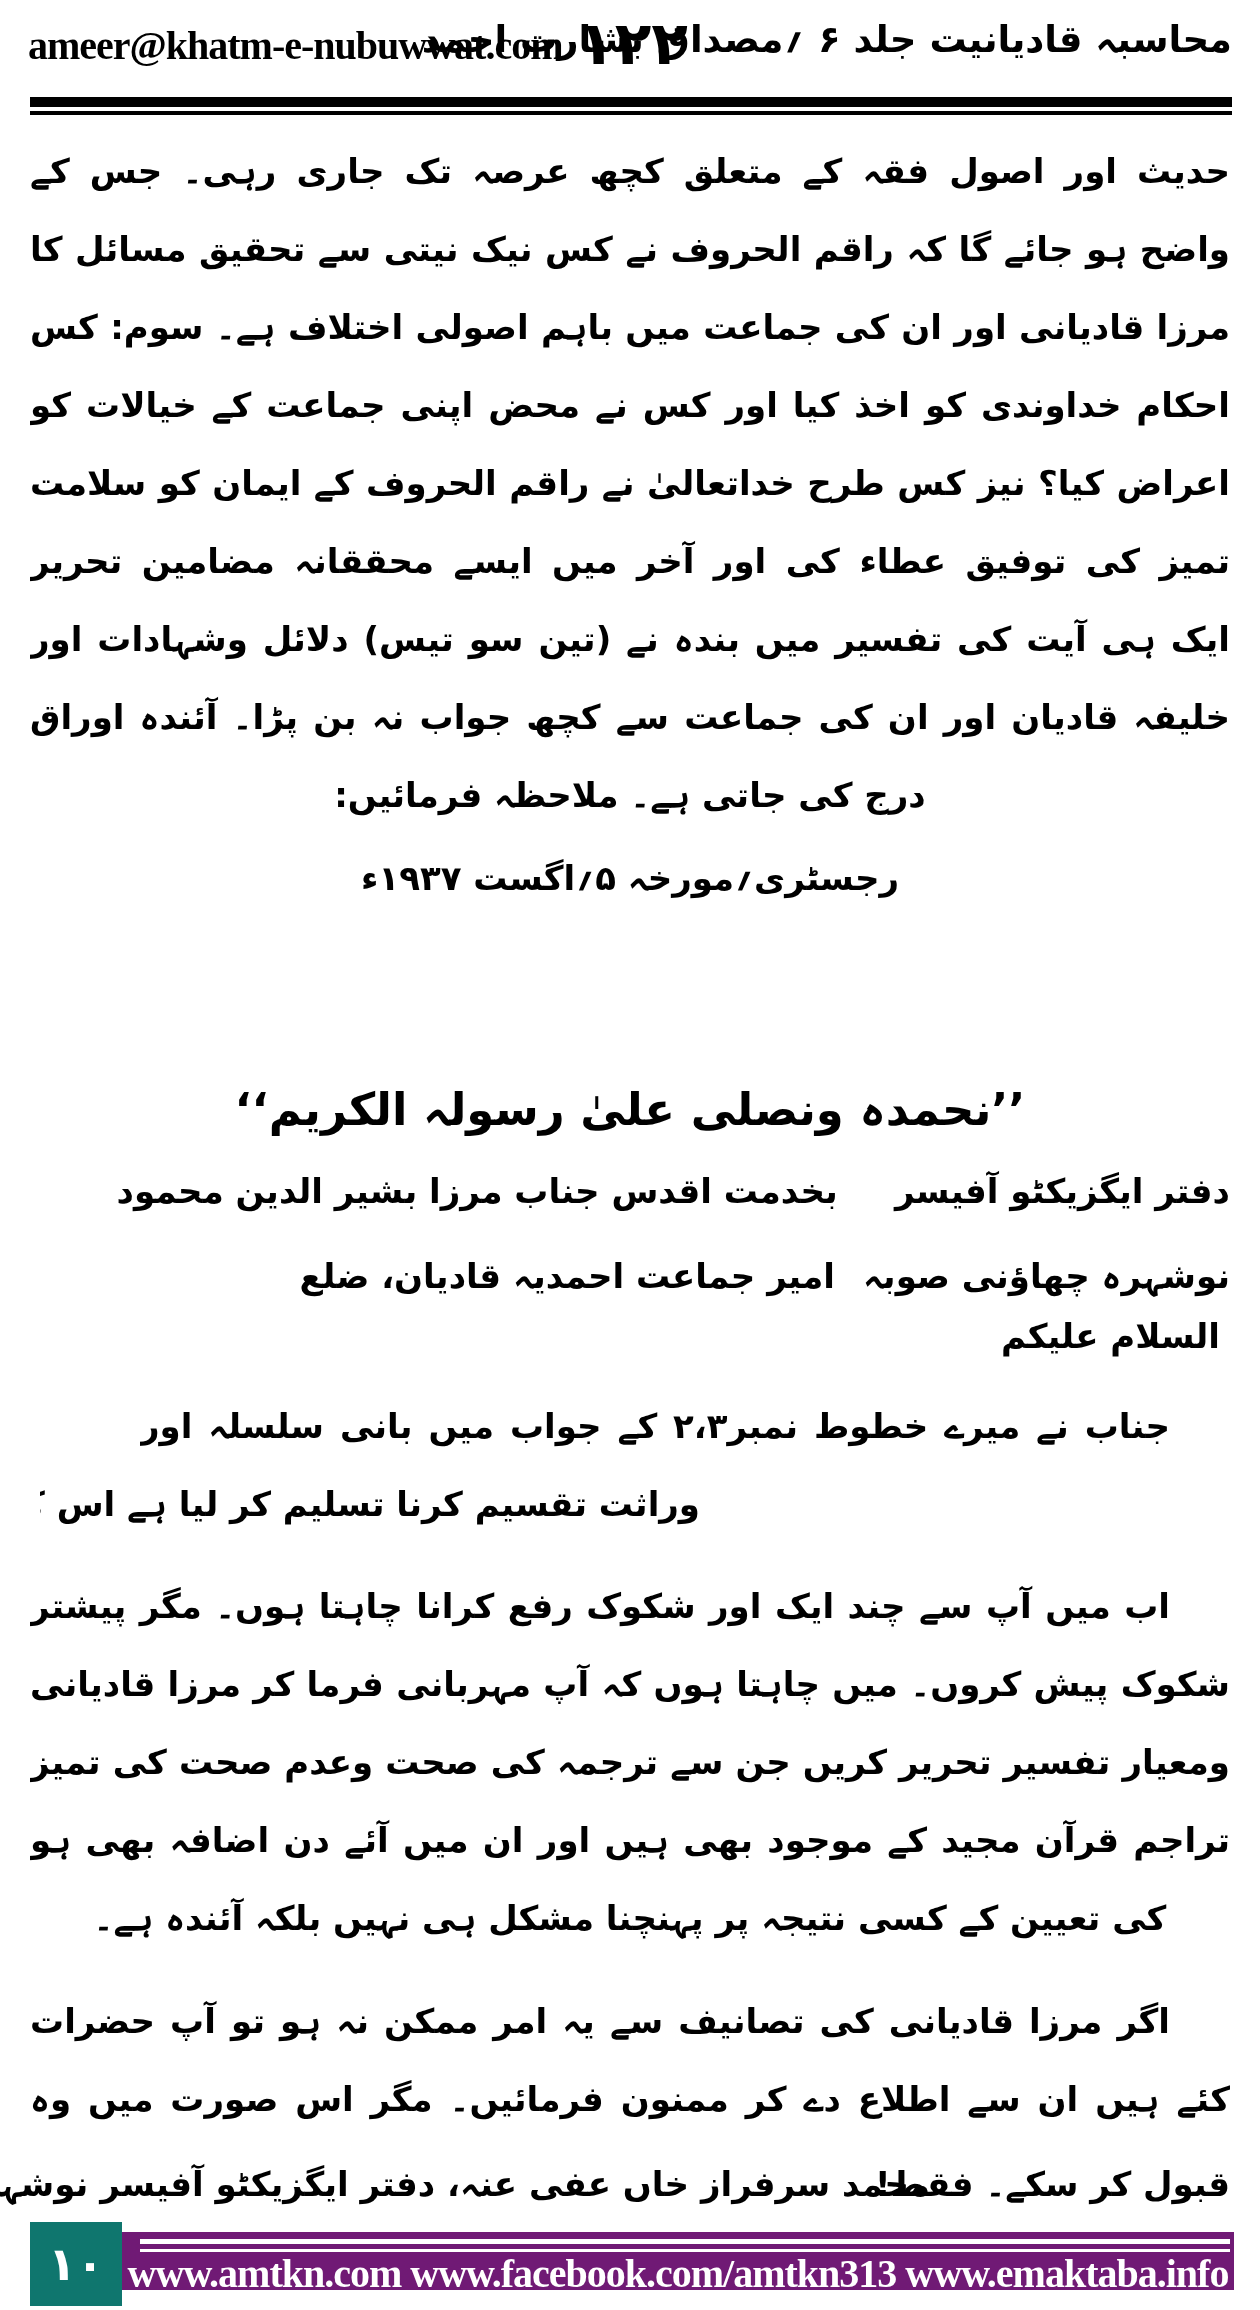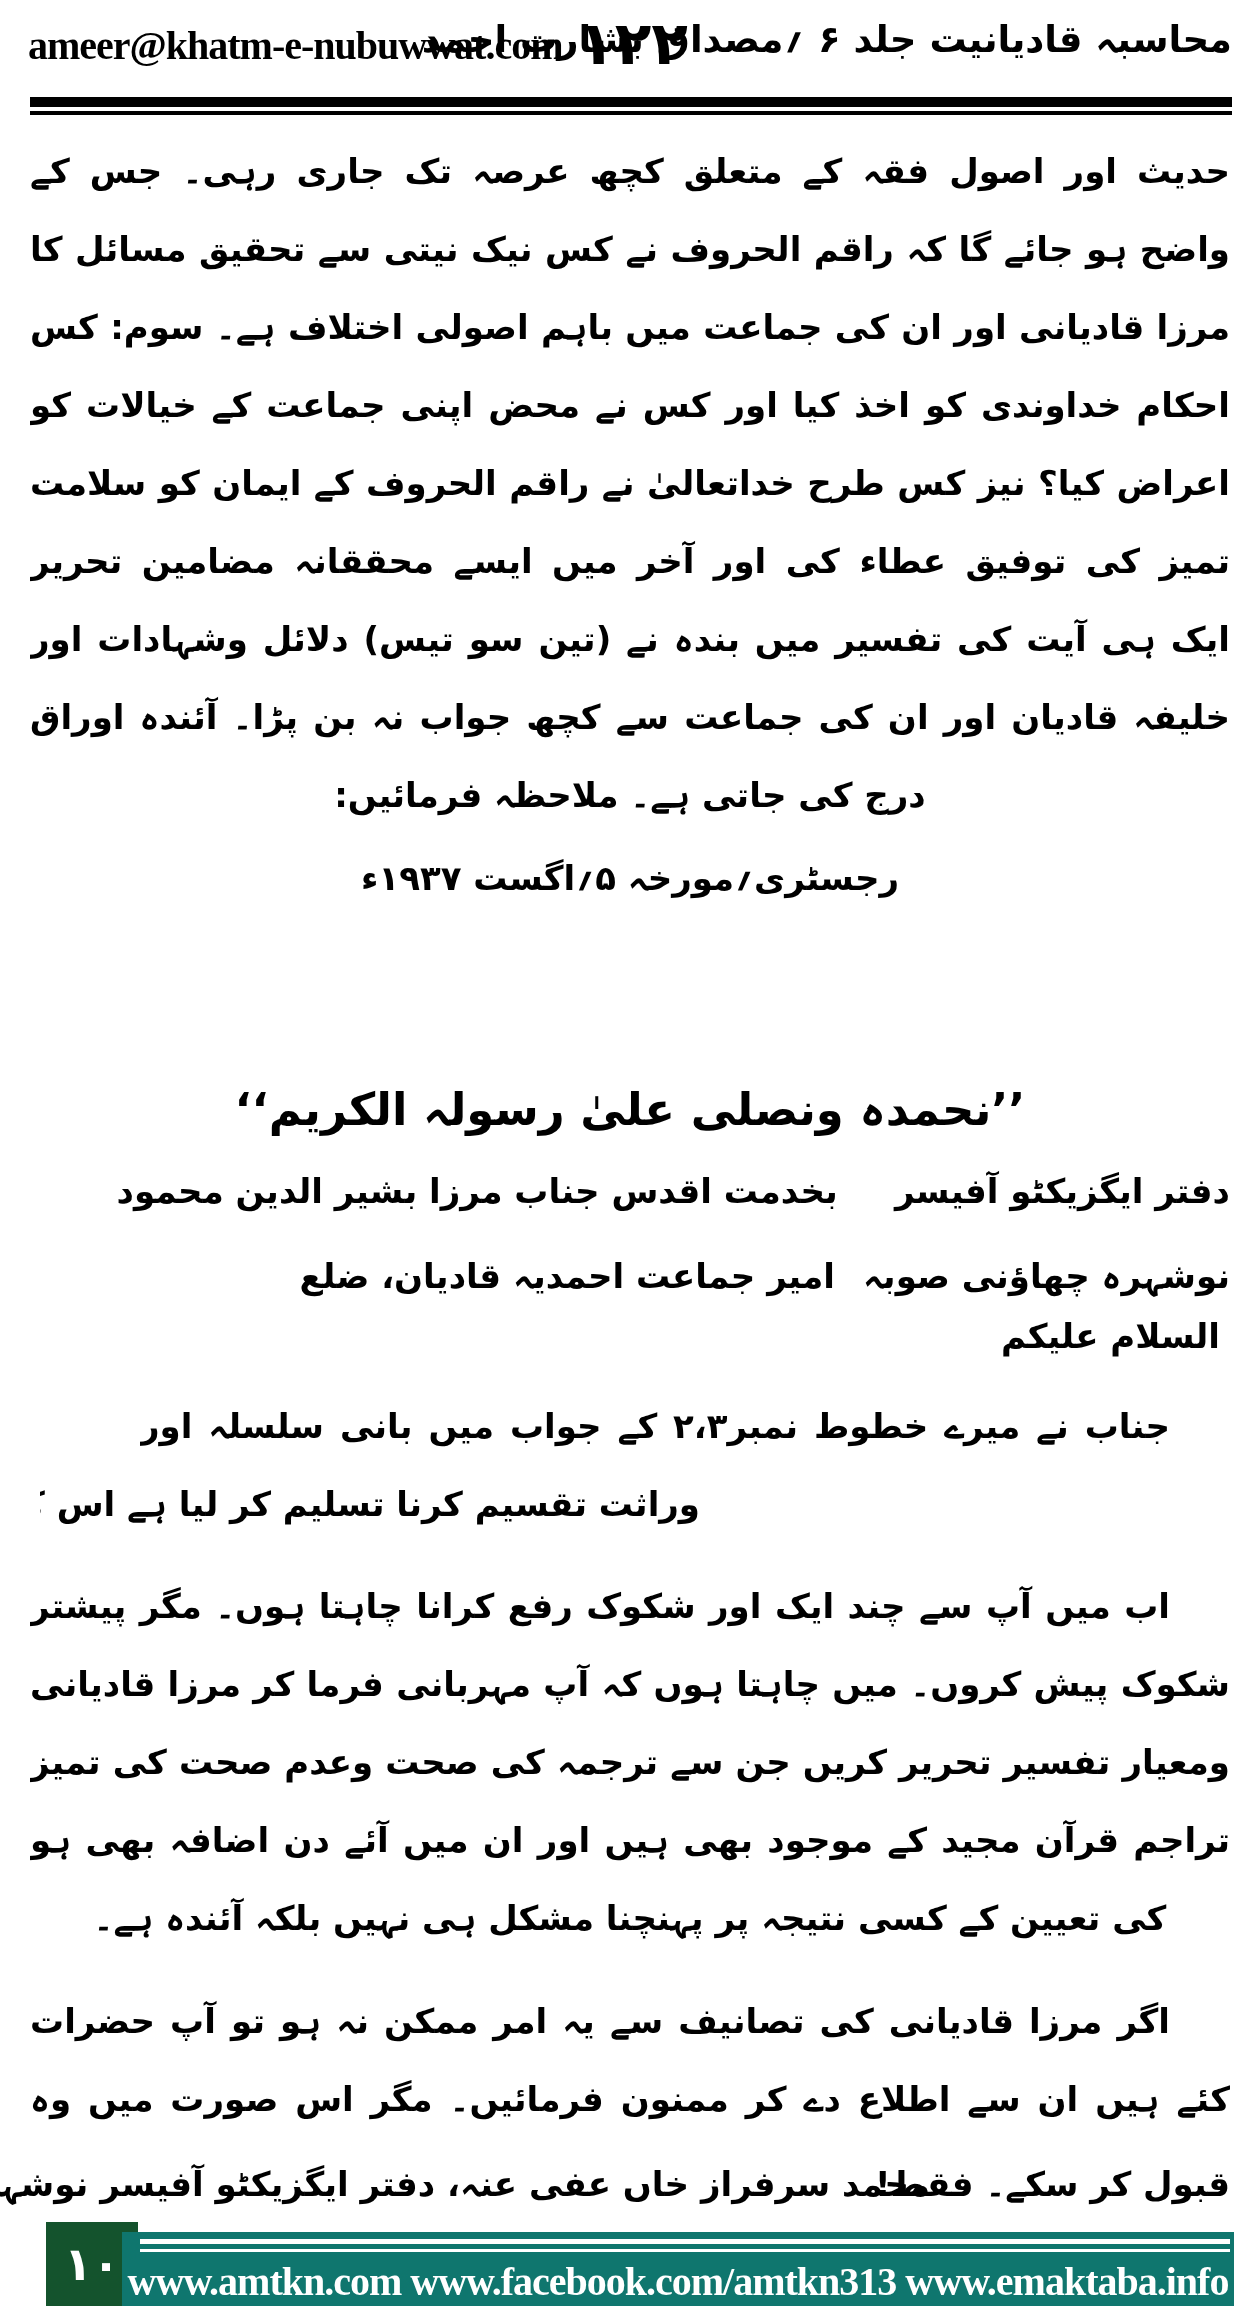--- a/index.html
+++ b/index.html
@@ -39,23 +39,23 @@
     font-size:34px;line-height:72px;height:80px;overflow:hidden;}
   .addr-1{left:55px;right:30px;top:1155px;}
   .addr-2{left:235px;right:30px;top:1240px;}
   .salam{position:absolute;right:40px;top:1300px;font-size:34px;line-height:72px;}
 
   .sig-row-closing{position:absolute;right:30px;top:2148px;font-size:34px;line-height:72px;}
   .sig-row-name{position:absolute;left:140px;width:790px;top:2148px;text-align:center;
     font-size:34px;line-height:72px;white-space:nowrap;}
 
   
-  .ftr-box{position:absolute;left:46px;top:2222px;width:92px;height:84px;background:#14532d;
+  .ftr-box{position:absolute;left:30px;top:2222px;width:92px;height:84px;background:#0f766e;
     color:#fff;display:flex;align-items:center;justify-content:center;font-size:46px;}
-  .ftr-bar{position:absolute;left:122px;right:26px;top:2232px;height:74px;background:#0f766e;}
+  .ftr-bar{position:absolute;left:122px;right:26px;top:2232px;height:58px;background:#701a75;}
   .ftr-stripe1{position:absolute;left:18px;right:4px;top:7px;height:5px;background:#fff;}
   .ftr-stripe2{position:absolute;left:18px;right:4px;top:17px;height:3px;background:#fff;}
   .ftr-urls{position:absolute;left:0;right:0;top:24px;bottom:0;color:#fff;
     display:flex;align-items:center;justify-content:center;
     font-size:40px;letter-spacing:-1px;white-space:nowrap;}
 </style>
 </head>
 <body>
 
 <div class="page">

